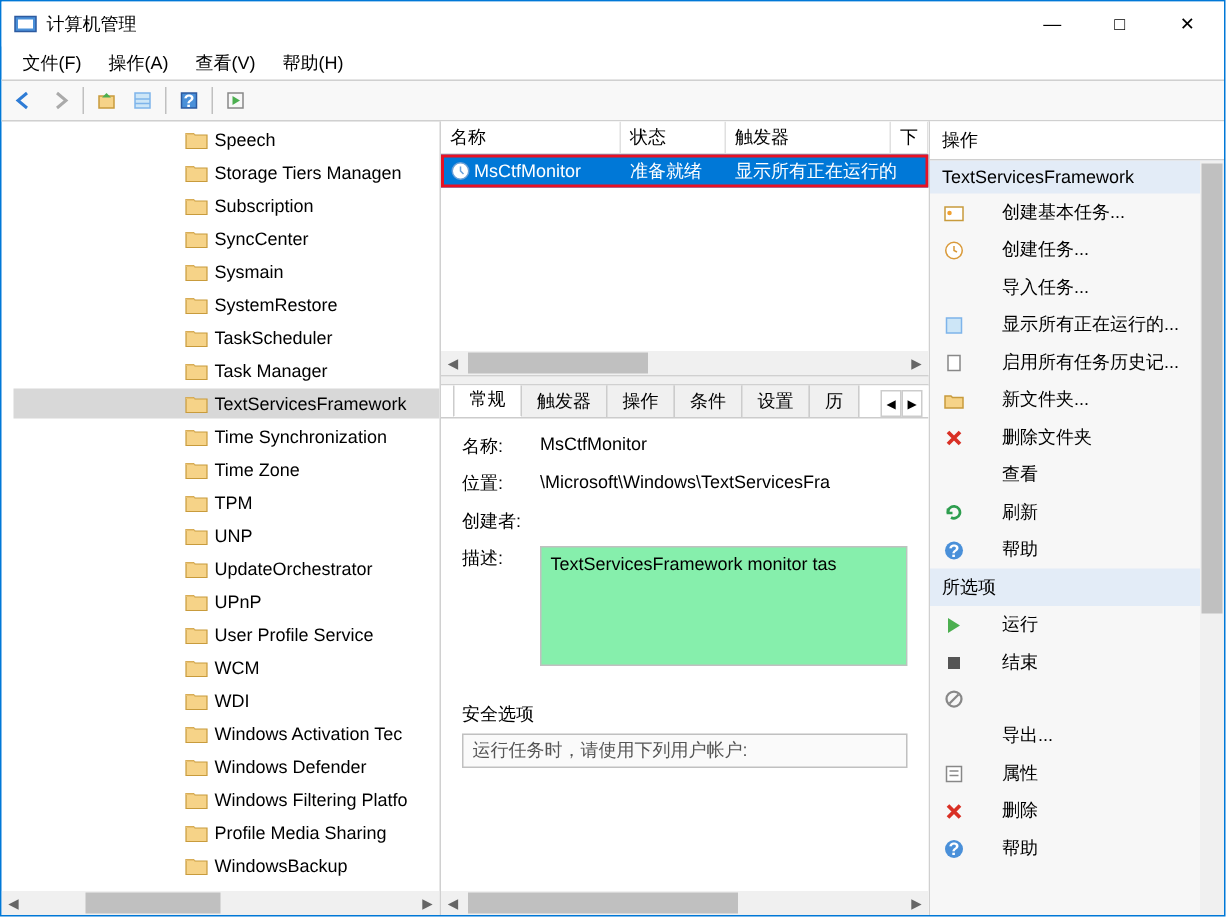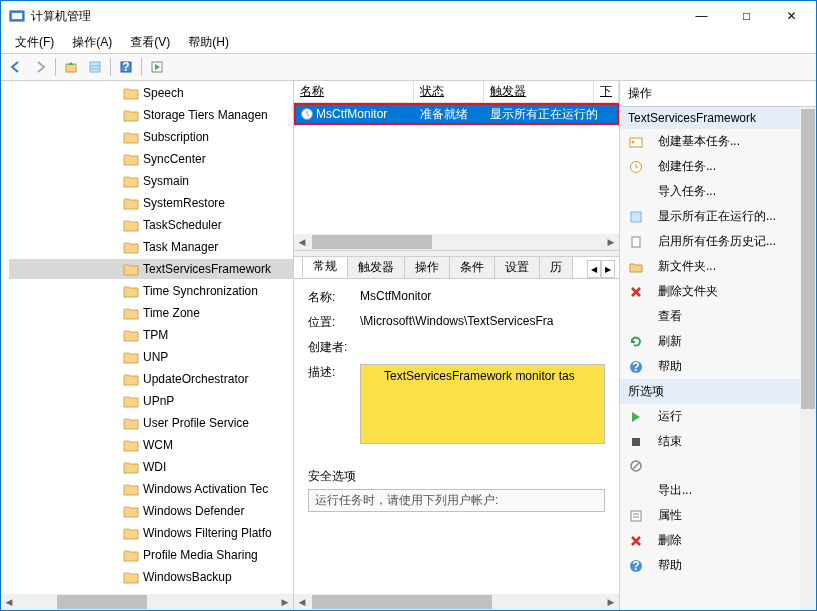--- a/index.html
+++ b/index.html
@@ -20,44 +20,44 @@
 .tree-item.selected { background: #d8d8d8; }
 .folder-icon { width: 16px; height: 14px; margin-right: 4px; flex-shrink: 0; }
 .tree-indent { width: 112px; flex-shrink: 0; }
 .hscroll { position: absolute; bottom: 0; left: 0; right: 0; height: 16px; background: #f0f0f0; display: flex; align-items: center; }
 .hscroll .track { flex: 1; height: 16px; background: #f0f0f0; position: relative; }
 .hscroll .thumb { position: absolute; height: 14px; top: 1px; background: #c0c0c0; }
 .hscroll .arr { width: 16px; height: 16px; display: flex; align-items: center; justify-content: center; color: #666; font-size: 9px; }
 .center-pane { flex: 1; display: flex; flex-direction: column; border-right: 1px solid #d0d0d0; }
 .task-list { flex: 0 0 170px; border-bottom: 1px solid #d0d0d0; background: #fff; position: relative; overflow: hidden; }
 .task-header { display: flex; height: 22px; border-bottom: 1px solid #e0e0e0; background: #fff; }
-.task-header .col { padding: 2px 6px; border-right: 1px solid #e0e0e0; display: flex; align-items: center; text-decoration: underline; }
+.task-header .col { padding: 2px 6px; border-right: 1px solid #e0e0e0; display: flex; align-items: center; }
 .task-row { display: flex; height: 22px; align-items: center; background: #0078d7; color: #fff; border: 2px solid #e81123; }
 .task-row .cell { padding: 0 4px; display: flex; align-items: center; white-space: nowrap; overflow: hidden; }
 .task-row .tico { width: 14px; height: 14px; margin-right: 2px; flex-shrink: 0; }
 .splitter { height: 6px; background: #f0f0f0; border-bottom: 1px solid #d0d0d0; }
 .detail-pane { flex: 1; background: #fff; position: relative; overflow: hidden; }
 .tabs { display: flex; height: 22px; border-bottom: 1px solid #ccc; background: #fff; align-items: flex-end; padding: 0 4px 0 8px; }
 .tab { padding: 2px 10px; border: 1px solid #ccc; border-bottom: none; margin-right: -1px; background: #f0f0f0; font-size: 12px; }
 .tab.active { background: #fff; border-bottom: 1px solid #fff; position: relative; z-index: 1; }
 .tab-nav { margin-left: auto; display: flex; }
 .tab-nav .nbtn { width: 14px; height: 18px; border: 1px solid #ccc; display: flex; align-items: center; justify-content: center; font-size: 8px; }
 .detail-body { padding: 10px 14px; }
 .drow { display: flex; margin-bottom: 8px; align-items: flex-start; }
 .drow .lbl { width: 52px; flex-shrink: 0; }
 .drow .val { flex: 1; white-space: nowrap; overflow: hidden; }
-.desc-box { border: 1px solid #c0c0c0; background: #fde047; padding: 4px 23px; height: 80px; overflow: hidden; }
+.desc-box { border: 1px solid #c0c0c0; background: #86efac; padding: 4px 6px; height: 80px; overflow: hidden; }
 .sec-opt { margin-top: 24px; }
 .sec-line { border: 1px solid #c0c0c0; padding: 2px 6px; margin-top: 4px; background: #fafafa; color: #555; white-space: nowrap; overflow: hidden; }
 .action-pane { width: 198px; background: #f7f7f7; display: flex; flex-direction: column; }
 .action-title { padding: 4px 8px; background: #fff; border-bottom: 1px solid #d0d0d0; font-size: 12px; }
 .action-scroll { flex: 1; overflow: hidden; position: relative; }
 .action-group-hdr { background: #e3ecf7; padding: 4px 8px; font-size: 12px; display: flex; align-items: center; justify-content: space-between; }
 .action-group-hdr .chev { font-size: 9px; color: #555; }
-.action-item { display: flex; align-items: center; padding: 4px 8px; gap: 14px; }
+.action-item { display: flex; align-items: center; padding: 4px 8px; gap: 24px; }
 .action-item .aico { width: 16px; height: 16px; flex-shrink: 0; display: flex; align-items: center; justify-content: center; }
 .action-item .alabel { flex: 1; white-space: nowrap; overflow: hidden; }
 .action-item .sub { font-size: 9px; color: #333; }
 .vscroll-right { position: absolute; right: 0; top: 0; bottom: 0; width: 16px; background: #f0f0f0; }
 .vscroll-right .thumb { position: absolute; left: 1px; width: 14px; background: #c0c0c0; }
 
 
 .folder-svg { width: 16px; height: 14px; }
 </style>
 </head>

